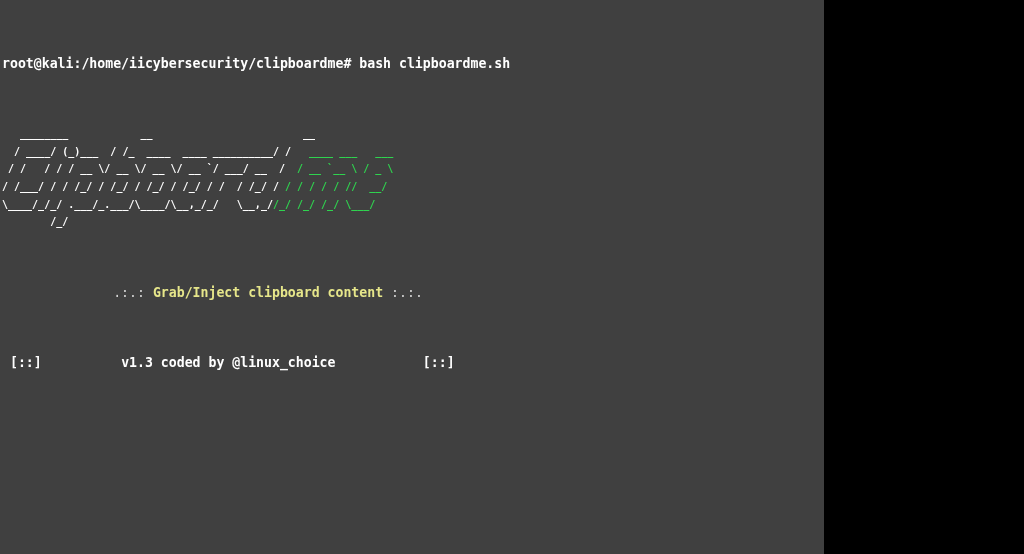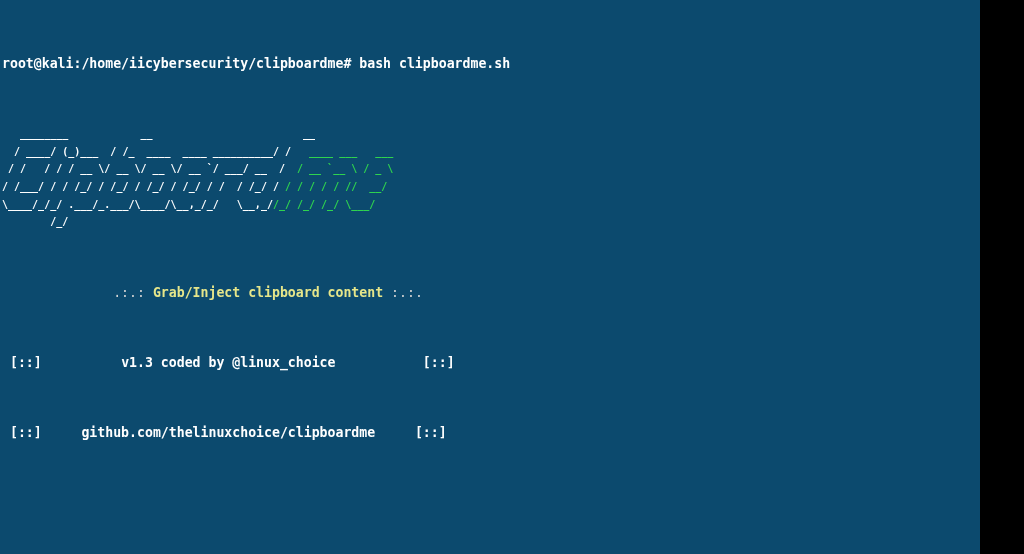--- a/index.html
+++ b/index.html
@@ -8,23 +8,23 @@
     padding: 0;
     background: #000000;
   }
   body {
     width: 1024px;
     height: 554px;
     overflow: hidden;
     font-family: "DejaVu Sans Mono", "Liberation Mono", monospace;
   }
   #terminal {
-    width: 980px;
+    width: 824px;
     height: 554px;
-    background: #0c4a6e;
+    background: #404040;
     color: #cccccc;
     font-family: "DejaVu Sans Mono", "Liberation Mono", monospace;
     font-size: 13.2px;
     line-height: 17.6px;
     padding: 2px 0 0 0;
     box-sizing: border-box;
     position: relative;
     white-space: pre;
     letter-spacing: 0px;
   }
@@ -58,21 +58,20 @@
 <span class="bw">  / ____/ (_)___  / /_  ____  ____ __________/ /</span><span class="g">   ____ ___   ___</span>
 <span class="bw"> / /   / / / __ \/ __ \/ __ \/ __ `/ ___/ __  /</span><span class="g">  / __ `__ \ / _ \</span>
 <span class="bw">/ /___/ / / /_/ / /_/ / /_/ / /_/ / /  / /_/ /</span><span class="g"> / / / / / //  __/</span>
 <span class="bw">\____/_/_/ .___/_.___/\____/\__,_/_/   \__,_/</span><span class="g">/_/ /_/ /_/ \___/</span>
 <span class="bw">        /_/</span><span class="g"></span></div>
 
   <div class="line"><span class="w">              </span><span class="w">.:.:</span><span class="w"> </span><span class="y">Grab/Inject clipboard content</span><span class="w"> </span><span class="w">:.:.</span></div>
 
   <div class="line"><span class="w"> </span><span class="bw">[::]</span><span class="w">          </span><span class="bw">v1.3 coded by @linux_choice</span><span class="w">           </span><span class="bw">[::]</span></div>
 
-  <div class="line"><span class="w"> </span><span class="bw">[::]</span><span class="w">     </span><span class="bw">github.com/thelinuxchoice/clipboardme</span><span class="w">     </span><span class="bw">[::]</span></div>
 
   <div class="blank"></div>
 
   
   
   
   
 
   
 

